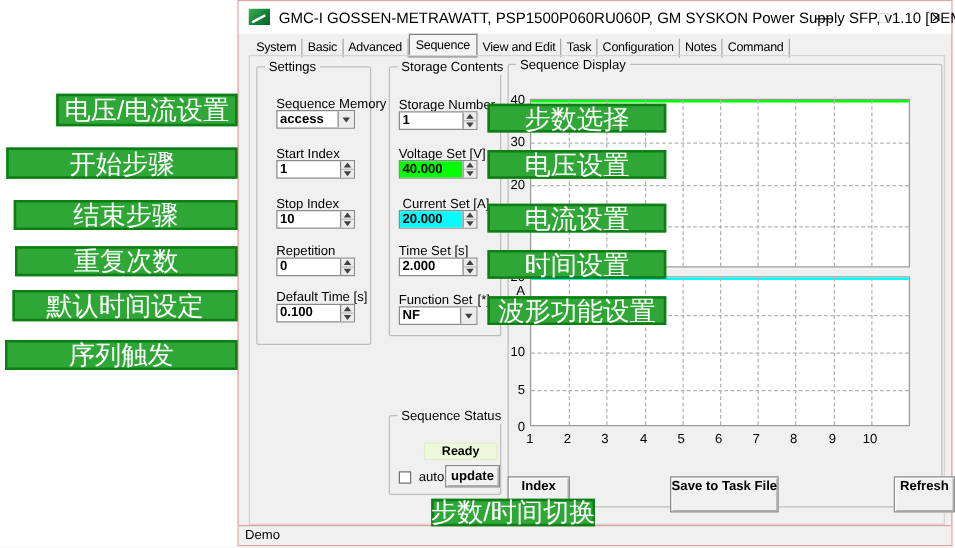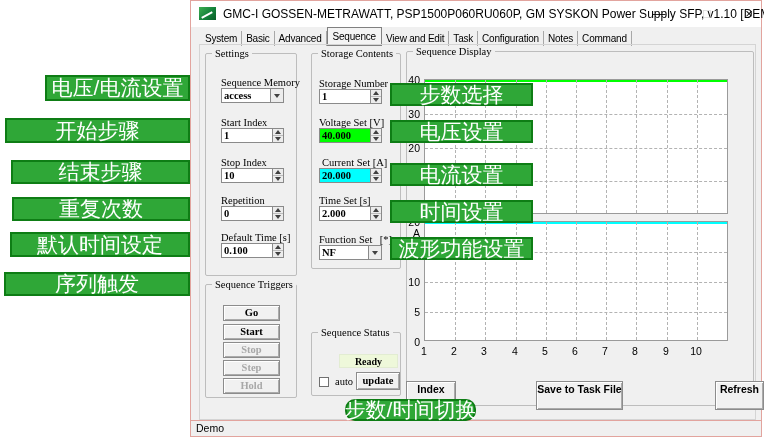--- a/index.html
+++ b/index.html
@@ -21,21 +21,21 @@
              font-size:13px; line-height:19px; cursor:default; }
   .win-min { left:455px; } .win-max { left:503px; color:#c8c8c8; } .win-close { left:545px; }
   
   .tabbar { position:absolute; left:10px; top:28px; display:flex; align-items:flex-end; }
   .tab { font-size:10px; padding:2px 4px; border-right:1px solid #a8a8a8; white-space:nowrap;
          letter-spacing:-0.2px; }
   .tab.active { border:1px solid #808080; background:#f4f4f4; padding:3px 5px; margin-top:-2px; }
   .content-frame { position:absolute; left:8px; top:43px; width:557px; height:376px;
                    border:1px solid #d4d4d4; }
   
-  .group { position:absolute; border:1px solid #bdbdbd; border-radius:2px;font-family:Liberation Serif, serif; }
+  .group { position:absolute; border:1px solid #bdbdbd; border-radius:2px; }
   .gtitle { position:absolute; top:-6px; left:6px; background:#f0f0f0; padding:0 3px;
             font-size:10.5px; white-space:nowrap; }
   .flabel { position:absolute; font-size:10.5px; white-space:nowrap; }
   .flabel.fr { right:8px; }
   .field { position:absolute; width:63px; height:15px; border:1px solid #8a8a8a;
            background:#fff; display:flex; }
   .fval { flex:1; font-size:10.5px; font-weight:bold; line-height:13px; padding:0 2px;
           overflow:hidden; white-space:nowrap; }
   .spins { width:11px; display:flex; flex-direction:column; border-left:1px solid #8a8a8a;
            background:#ececec; }
@@ -158,28 +158,20 @@
           <div class="sbtn">
             <div class="tri tu"></div>
           </div>
           <div class="sbtn">
             <div class="tri td"></div>
           </div>
         </div>
       </div>
     </div>
 
-  <div class="group" style="left:14px; top:283px; width:92px; height:114px;">
-    <div class="gtitle">Sequence Triggers</div>
-  <div class="tbtn" style="top: 20px;">Go</div>
-      <div class="tbtn" style="top: 39px;">Start</div>
-      <div class="tbtn off" style="top: 57px;">Stop</div>
-      <div class="tbtn off" style="top: 75px;">Step</div>
-      <div class="tbtn off" style="top: 93px;">Hold</div>
-    </div>
 
   <div class="group" style="left:120px; top:52px; width:90px; height:216px;">
     <div class="gtitle">Storage Contents</div>
   <div class="flabel" style="left: 7px; top: 24px;">Storage Number</div>
       <div class="field" style="left: 7px; top: 35px;">
         <div class="fval">1</div>
         <div class="spins">
           <div class="sbtn">
             <div class="tri tu"></div>
           </div>
@@ -309,14 +301,14 @@
     <div class="anno" style="left: 5px; top: 118px; width: 185px; height: 25px;">开始步骤</div>
     <div class="anno" style="left: 11px; top: 160px; width: 179px; height: 24px;">结束步骤</div>
     <div class="anno" style="left: 12px; top: 197px; width: 178px; height: 24px;">重复次数</div>
     <div class="anno" style="left: 10px; top: 232px; width: 180px; height: 25px;">默认时间设定</div>
     <div class="anno" style="left: 4px; top: 272px; width: 186px; height: 24px;">序列触发</div>
     <div class="anno" style="left: 390px; top: 83px; width: 143px; height: 23px;">步数选择</div>
     <div class="anno" style="left: 390px; top: 120px; width: 143px; height: 23px;">电压设置</div>
     <div class="anno" style="left: 390px; top: 163px; width: 143px; height: 23px;">电流设置</div>
     <div class="anno" style="left: 390px; top: 200px; width: 143px; height: 23px;">时间设置</div>
     <div class="anno" style="left: 390px; top: 237px; width: 143px; height: 23px;">波形功能设置</div>
-    <div class="anno" style="left: 345px; top: 399px; width: 131px; height: 22px; border-radius: 10px;">步数/时间切换</div>
+    <div class="anno" style="left: 345px; top: 399px; width: 131px; height: 22px;">步数/时间切换</div>
   </div>
 
 </body></html>

